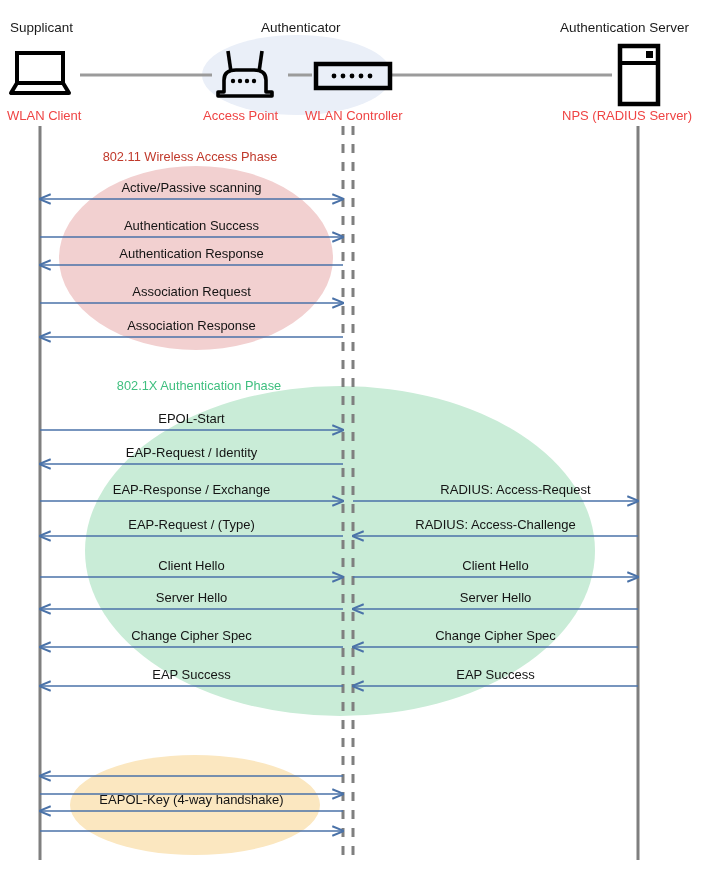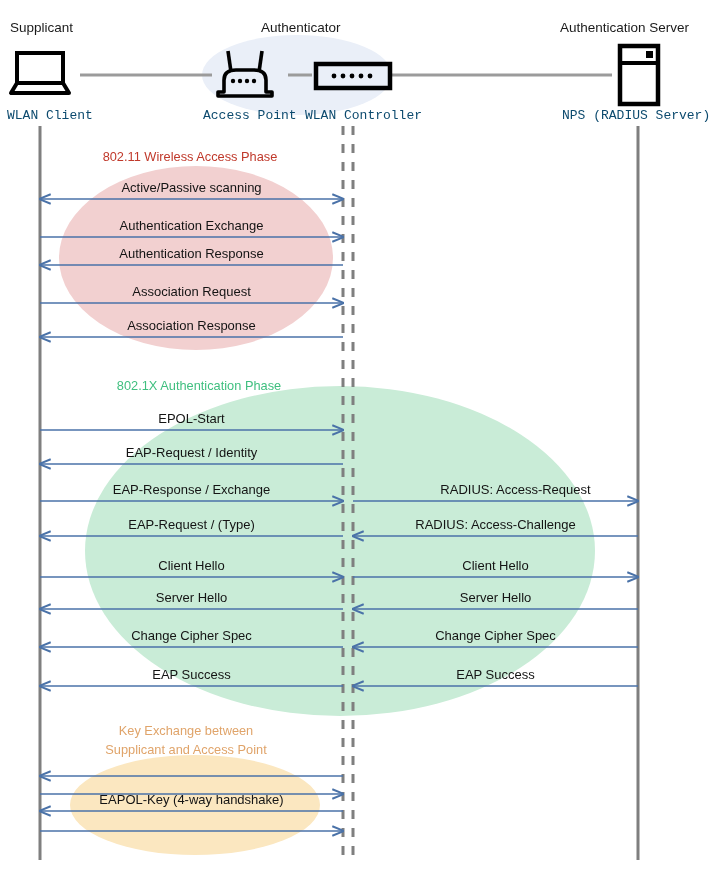--- a/index.html
+++ b/index.html
@@ -1,21 +1,21 @@
 <!DOCTYPE html>
 <html><head>
 <meta charset="utf-8">
 <style>
   html,body{margin:0;padding:0;background:#fff;}
   body{width:713px;height:875px;position:relative;overflow:hidden;
        font-family:"Liberation Sans",sans-serif;color:#111;}
   #stage{position:absolute;inset:0;width:713px;height:875px;padding-left:28px;}
   svg#canvas{position:absolute;left:0;top:0;width:713px;height:875px;}
   .hdr{position:absolute;font-size:13.5px;color:#1a1a1a;white-space:nowrap;}
-  .sub{position:absolute;font-size:13px;color:#0c4a6e;white-space:nowrap;font-family:Liberation Mono, monospace;}
+  .sub{position:absolute;font-size:13px;color:#ef4444;white-space:nowrap;}
   .msg{position:absolute;font-size:13px;color:#141414;white-space:nowrap;
        text-align:center;transform:translateX(-50%);}
   .phase{position:absolute;font-size:12.8px;white-space:nowrap;
          text-align:center;transform:translateX(-50%);line-height:19px;}
   .ph-red{color:#c0392b;}
   .ph-green{color:#3fbf7f;}
   .ph-orange{color:#e0a46a;}
 </style>
 </head>
 <body>
@@ -113,28 +113,24 @@
   <div class="hdr" style="left:261px;top:20px;">Authenticator</div>
   <div class="hdr" style="left:560px;top:20px;">Authentication Server</div>
 
   <div class="sub" style="left:7px;top:108px;">WLAN Client</div>
   <div class="sub" style="left:203px;top:108px;">Access Point</div>
   <div class="sub" style="left:305px;top:108px;">WLAN Controller</div>
   <div class="sub" style="left:562px;top:108px;">NPS (RADIUS Server)</div>
 
   <div class="phase ph-red" style="left:190px;top:147px;">802.11 Wireless Access Phase</div>
   <div class="phase ph-green" style="left:199px;top:376px;">802.1X Authentication Phase</div>
-  <div class="phase ph-orange" style="left:186px;top:721px;">
-    <div>Key Exchange between</div>
-    <div>Supplicant and Access Point</div>
-  </div>
 
   <div id="label-layer">
       <div class="msg" style="left: 191.5px; top: 180px;">Active/Passive scanning</div>
-      <div class="msg" style="left: 191.5px; top: 218px;">Authentication Exchange</div>
+      <div class="msg" style="left: 191.5px; top: 218px;">Authentication Success</div>
       <div class="msg" style="left: 191.5px; top: 246px;">Authentication Response</div>
       <div class="msg" style="left: 191.5px; top: 284px;">Association Request</div>
       <div class="msg" style="left: 191.5px; top: 318px;">Association Response</div>
       <div class="msg" style="left: 191.5px; top: 411px;">EPOL-Start</div>
       <div class="msg" style="left: 191.5px; top: 445px;">EAP-Request / Identity</div>
       <div class="msg" style="left: 191.5px; top: 482px;">EAP-Response / Exchange</div>
       <div class="msg" style="left: 191.5px; top: 517px;">EAP-Request / (Type)</div>
       <div class="msg" style="left: 191.5px; top: 558px;">Client Hello</div>
       <div class="msg" style="left: 191.5px; top: 590px;">Server Hello</div>
       <div class="msg" style="left: 191.5px; top: 628px;">Change Cipher Spec</div>

